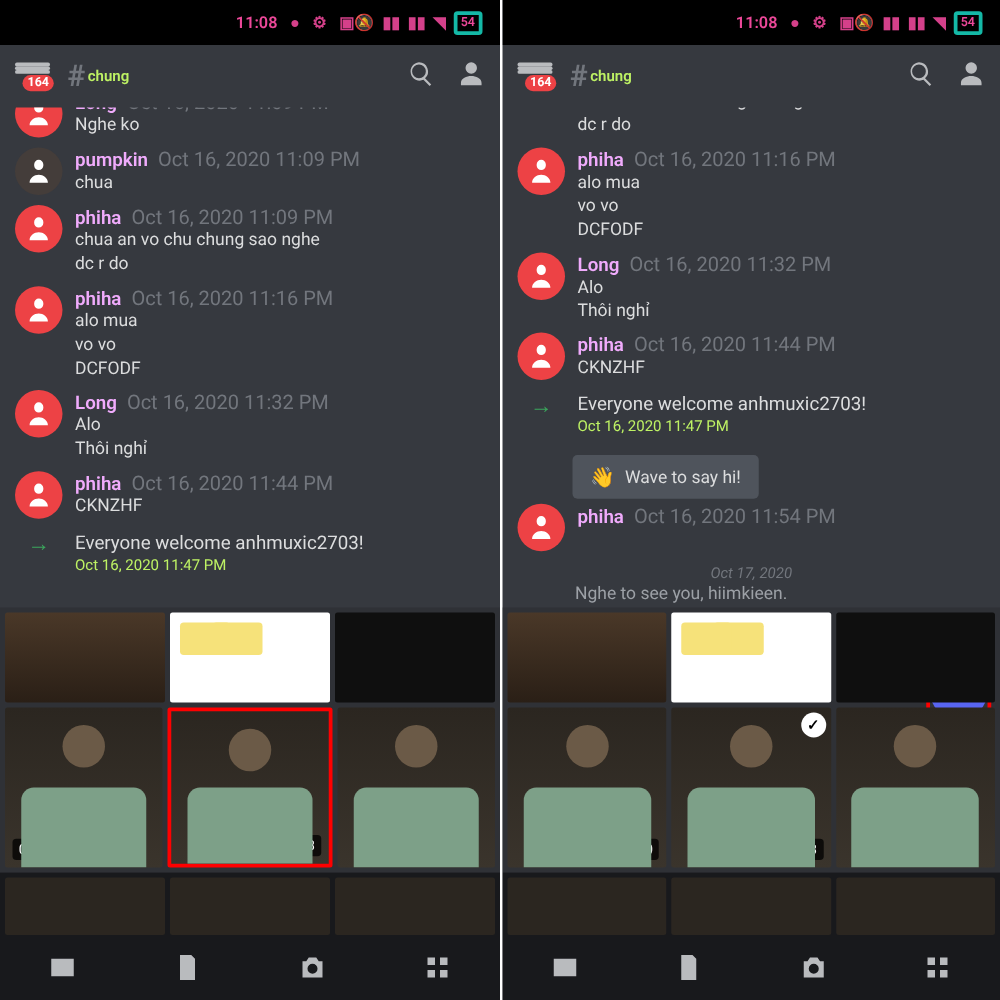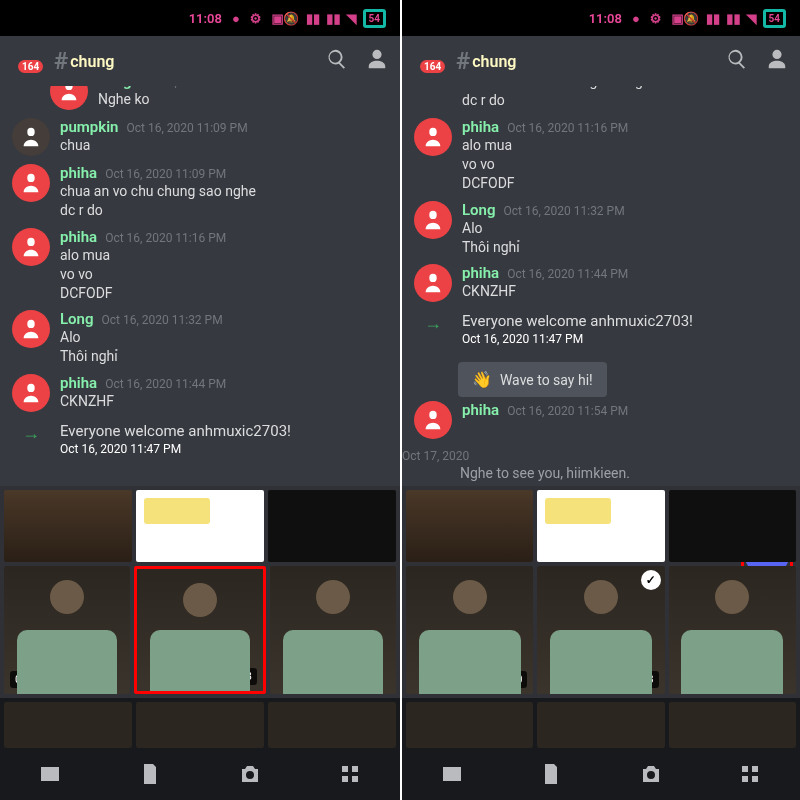--- a/index.html
+++ b/index.html
@@ -7,48 +7,48 @@
   .pane { width: 400px; height: 800px; background: #36393f; display: flex; flex-direction: column; position: relative; overflow: hidden; }
   .pane + .pane { border-left: 2px solid #fff; }
 
   .statusbar { height: 36px; background: #000; color: #ec4899; display: flex; align-items: center; padding: 0 14px; font-size: 13px; font-weight: 600; justify-content: flex-end; }
   .sb-left { display: flex; align-items: center; gap: 10px; }
   .sb-right { display: flex; align-items: center; gap: 6px; }
   .sb-icon { font-size: 13px; opacity: .9; }
   .batt { border: 3px solid #14b8a6; border-radius: 3px; padding: 0 3px; font-size: 10px; line-height: 13px; }
 
   .topbar { height: 50px; display: flex; align-items: center; padding: 0 12px; }
-  .hamburger { position: relative; width: 28px; height: 22px; display: flex; flex-direction: row; }
+  .hamburger { position: relative; width: 28px; height: 22px; display: flex; flex-direction: column; }
   .hamburger span { display: block; height: 3px; background: #b9bbbe; border-radius: 2px; }
   .badge { position: absolute; left: 6px; top: 10px; background: #ed4245; color: #fff; font-size: 10px; font-weight: 700; padding: 1px 4px; border-radius: 8px; line-height: 11px; }
   .hash { color: #72767d; font-size: 24px; font-weight: 700; margin: 0 2px 0 14px; }
-  .chan-name { color: #fef9c3; font-size: 16px; font-weight: 600; flex: 1; }
+  .chan-name { color: #bef264; font-size: 12px; font-weight: 600; flex: 1; }
   .top-icn { color: #b9bbbe; margin-left: 18px; }
   .top-icn svg { width: 22px; height: 22px; fill: #b9bbbe; }
 
   .msgs { flex: 1; overflow: hidden; position: relative; }
   .msg { display: flex; padding: 4px 12px; }
   .ava { width: 38px; height: 38px; border-radius: 50%; background: #ed4245; flex: none; display: flex; align-items: center; justify-content: center; margin-right: 10px; }
   .ava svg { width: 22px; height: 22px; fill: #fff; }
   .ava.img { background: #443d3a; }
   .mc { flex: 1; min-width: 0; }
   .mh { display: flex; align-items: baseline; gap: 8px; }
-  .uname { color: #86efac; font-size: 15px; font-weight: 600; }
-  .ts { color: #72767d; font-size: 12px; }
+  .uname { color: #f0abfc; font-size: 15px; font-weight: 600; }
+  .ts { color: #72767d; font-size: 16px; }
   .line { color: #dcddde; font-size: 14px; line-height: 1.35; }
 
   .sys { display: flex; padding: 6px 12px; align-items: flex-start; }
   .sys-arrow { color: #3ba55c; font-size: 18px; width: 38px; text-align: center; margin-right: 10px; }
   .sys-txt { color: #dcddde; font-size: 15px; }
-  .sys-ts { color: #ffffff; font-size: 12px; margin-top: 2px; }
+  .sys-ts { color: #bef264; font-size: 12px; margin-top: 2px; }
 
   .wavebtn { margin: 10px auto 0 56px; background: #4f545c; color: #dcddde; border-radius: 4px; padding: 8px 14px; display: inline-flex; align-items: center; gap: 8px; font-size: 14px; }
   .wavebtn .emoji { font-size: 16px; }
 
-  .datediv { color: #72767d; font-size: 12px; padding: 6px 0 2px; }
+  .datediv { color: #72767d; font-size: 12px; text-align: center; padding: 6px 0 2px; font-style: italic; }
   .greet { color: #9ca0a6; font-size: 14px; padding: 0 12px 4px 58px; }
 
   .expand { position: absolute; left: 14px; width: 22px; height: 22px; color: #fff; }
   .expand svg { width: 22px; height: 22px; fill: none; stroke: #fff; stroke-width: 2; }
 
   .send { position: absolute; right: 10px; width: 46px; height: 46px; border-radius: 50%; background: #5865f2; display: flex; align-items: center; justify-content: center; }
   .send svg { width: 20px; height: 20px; fill: #fff; }
   .hl-send { position: absolute; border: 3px solid #ff0000; }
 
   .gallery { background: #2f3136; padding-top: 4px; }
@@ -108,21 +108,21 @@
         </svg>
     </span>
     <span class="top-icn">
       <svg viewBox="0 0 24 24">
           <path d="M12 12a5 5 0 100-10 5 5 0 000 10zm0 2c-4 0-9 2-9 6v2h18v-2c0-4-5-6-9-6z"></path>
         </svg>
     </span>
   </div>
 
   <div class="msgs" id="left-msgs">
-      <div class="msg" style="margin-top: -18px; margin-left: 38px;">
+      <div class="msg" style="margin-top: -18px;">
         <div class="ava">
           <svg viewBox="0 0 24 24">
             <path d="M12 2a4 4 0 00-4 4v1a4 4 0 008 0V6a4 4 0 00-4-4zM4 22c0-4 4-7 8-7s8 3 8 7H4z"></path>
           </svg>
         </div>
         <div class="mc">
           <div class="mh">
             <span class="uname">Long</span>
             <span class="ts">Oct 16, 2020 11:09 PM</span>
           </div>

